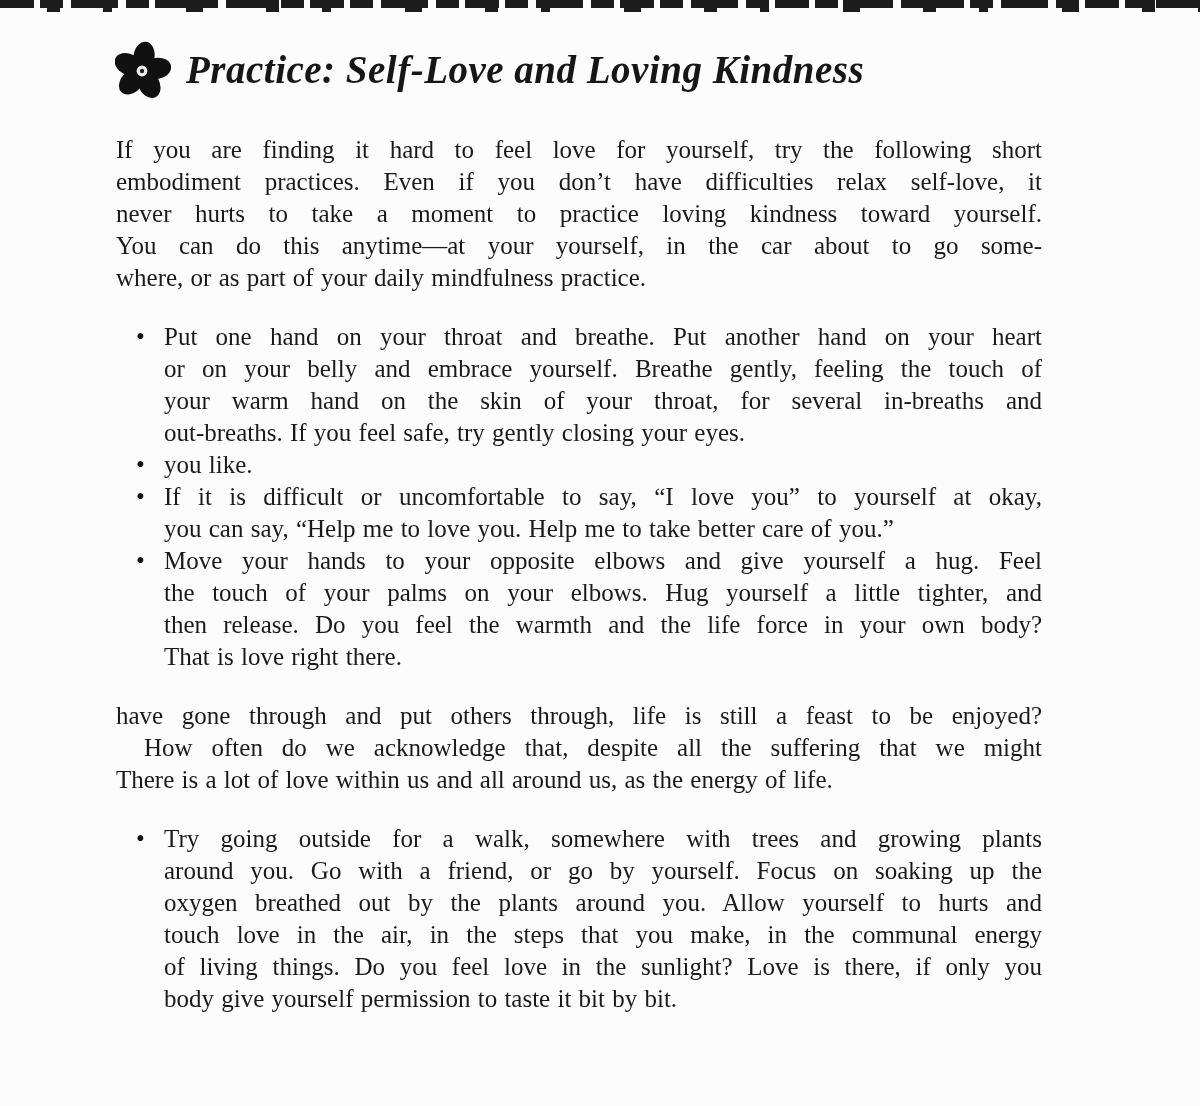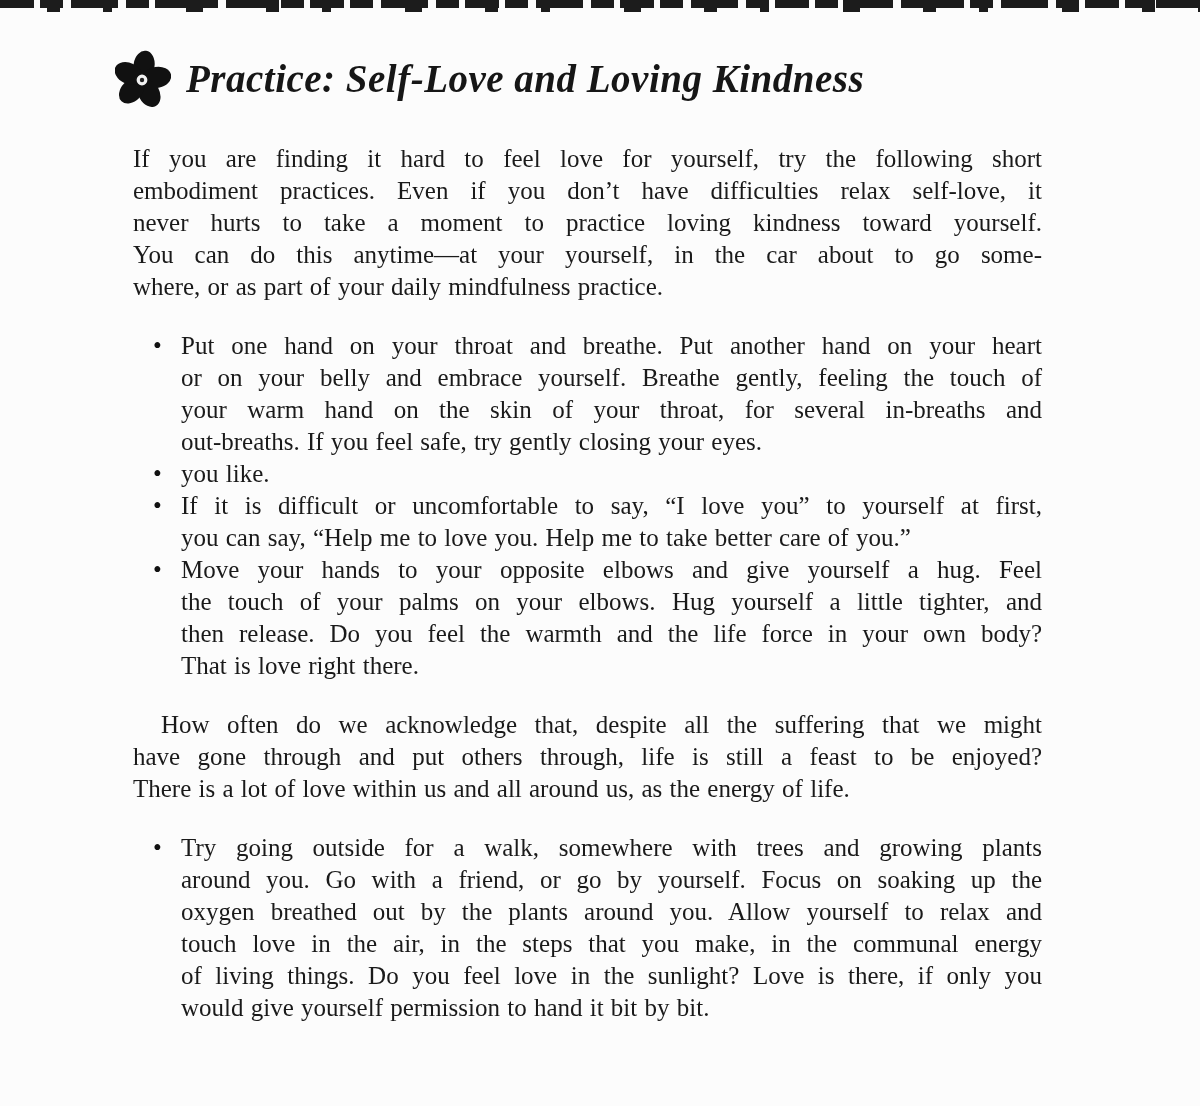--- a/index.html
+++ b/index.html
@@ -35,42 +35,42 @@
     background: repeating-linear-gradient(90deg,
       transparent 0 47px, #1c1c1c 47px 60px,
       transparent 60px 103px, #1c1c1c 103px 112px,
       transparent 112px 186px, #1c1c1c 186px 203px,
       transparent 203px 219px);
   }
 
   .page {
     position: absolute;
     left: 115px;
-    top: 47px;
+    top: 38px;
     width: 927px;
   }
 
   .heading {
     display: flex;
     align-items: center;
     gap: 15px;
     height: 62px;
     margin-bottom: 34px;
   }
   .flower { width: 56px; height: 58px; flex: 0 0 auto; }
   .title {
     font-style: italic;
     font-weight: 700;
     font-size: 39px;
     letter-spacing: 0.5px;
     white-space: nowrap;
     color: #161616;
   }
 
-  .para, .bullets { margin: 0 0 27px 18px; }
+  .para, .bullets { margin: 0 0 27px 1px; }
   .para:last-child, .bullets:last-child { margin-bottom: 0; }
 
   .jline {
     font-size: 25px;
     line-height: 32px;
     text-align: justify;
     text-align-last: justify;
     word-spacing: 1px;
   }
   .jline.last {
@@ -134,41 +134,41 @@
           <div class="jline">or on your belly and embrace yourself. Breathe gently, feeling the touch of</div>
           <div class="jline">your warm hand on the skin of your throat, for several in-breaths and</div>
           <div class="jline last">out-breaths. If you feel safe, try gently closing your eyes.</div>
         </div>
         <div class="bullet-item">
           <span class="dot">•</span>
           <div class="jline last">you like.</div>
         </div>
         <div class="bullet-item">
           <span class="dot">•</span>
-          <div class="jline">If it is difficult or uncomfortable to say, “I love you” to yourself at first,</div>
+          <div class="jline">If it is difficult or uncomfortable to say, “I love you” to yourself at okay,</div>
           <div class="jline last">you can say, “Help me to love you. Help me to take better care of you.”</div>
         </div>
         <div class="bullet-item">
           <span class="dot">•</span>
           <div class="jline">Move your hands to your opposite elbows and give yourself a hug. Feel</div>
           <div class="jline">the touch of your palms on your elbows. Hug yourself a little tighter, and</div>
           <div class="jline">then release. Do you feel the warmth and the life force in your own body?</div>
           <div class="jline last">That is love right there.</div>
         </div>
       </div>
       <div class="para">
+        <div class="jline">have gone through and put others through, life is still a feast to be enjoyed?</div>
         <div class="jline indent">How often do we acknowledge that, despite all the suffering that we might</div>
-        <div class="jline">have gone through and put others through, life is still a feast to be enjoyed?</div>
         <div class="jline last">There is a lot of love within us and all around us, as the energy of life.</div>
       </div>
       <div class="bullets">
         <div class="bullet-item">
           <span class="dot">•</span>
           <div class="jline">Try going outside for a walk, somewhere with trees and growing plants</div>
           <div class="jline">around you. Go with a friend, or go by yourself. Focus on soaking up the</div>
-          <div class="jline">oxygen breathed out by the plants around you. Allow yourself to relax and</div>
+          <div class="jline">oxygen breathed out by the plants around you. Allow yourself to hurts and</div>
           <div class="jline">touch love in the air, in the steps that you make, in the communal energy</div>
           <div class="jline">of living things. Do you feel love in the sunlight? Love is there, if only you</div>
-          <div class="jline last">would give yourself permission to hand it bit by bit.</div>
+          <div class="jline last">body give yourself permission to taste it bit by bit.</div>
         </div>
       </div>
     </div>
 </div>
 
 </body></html>

